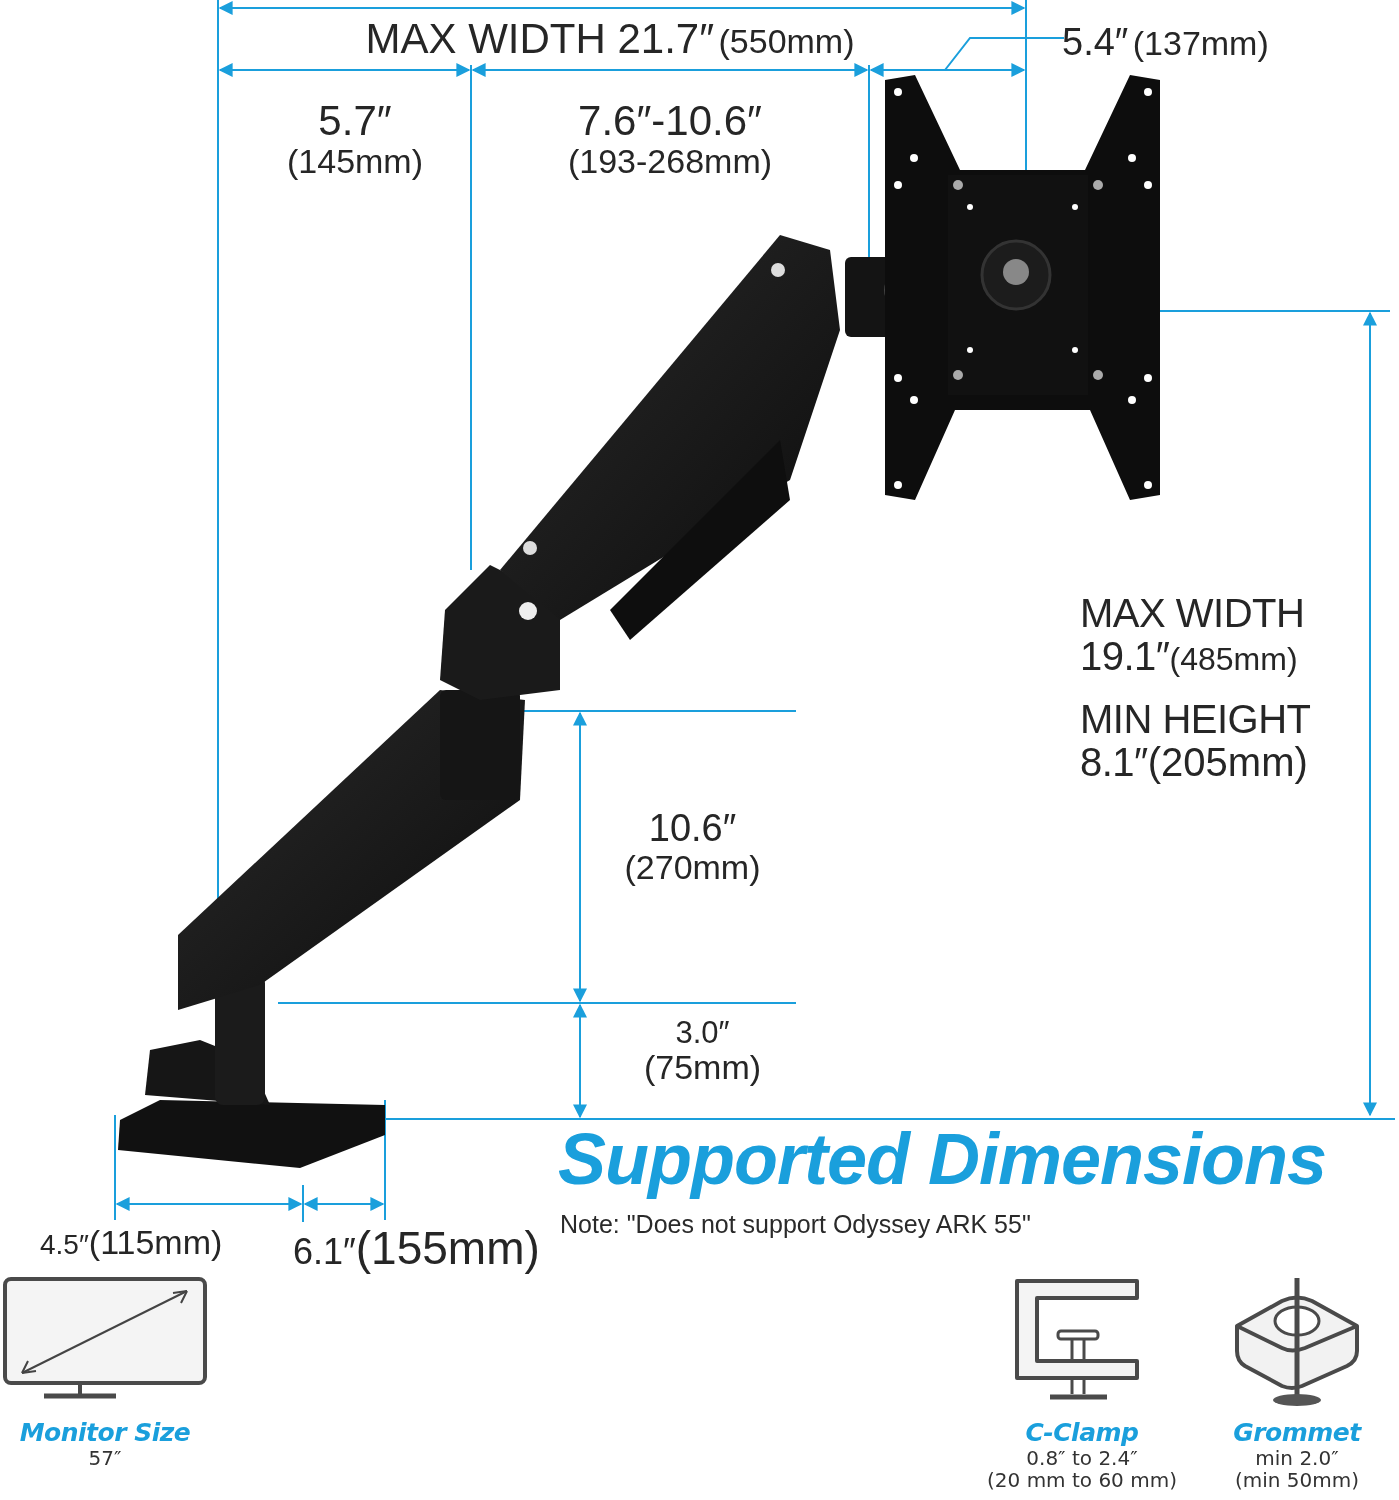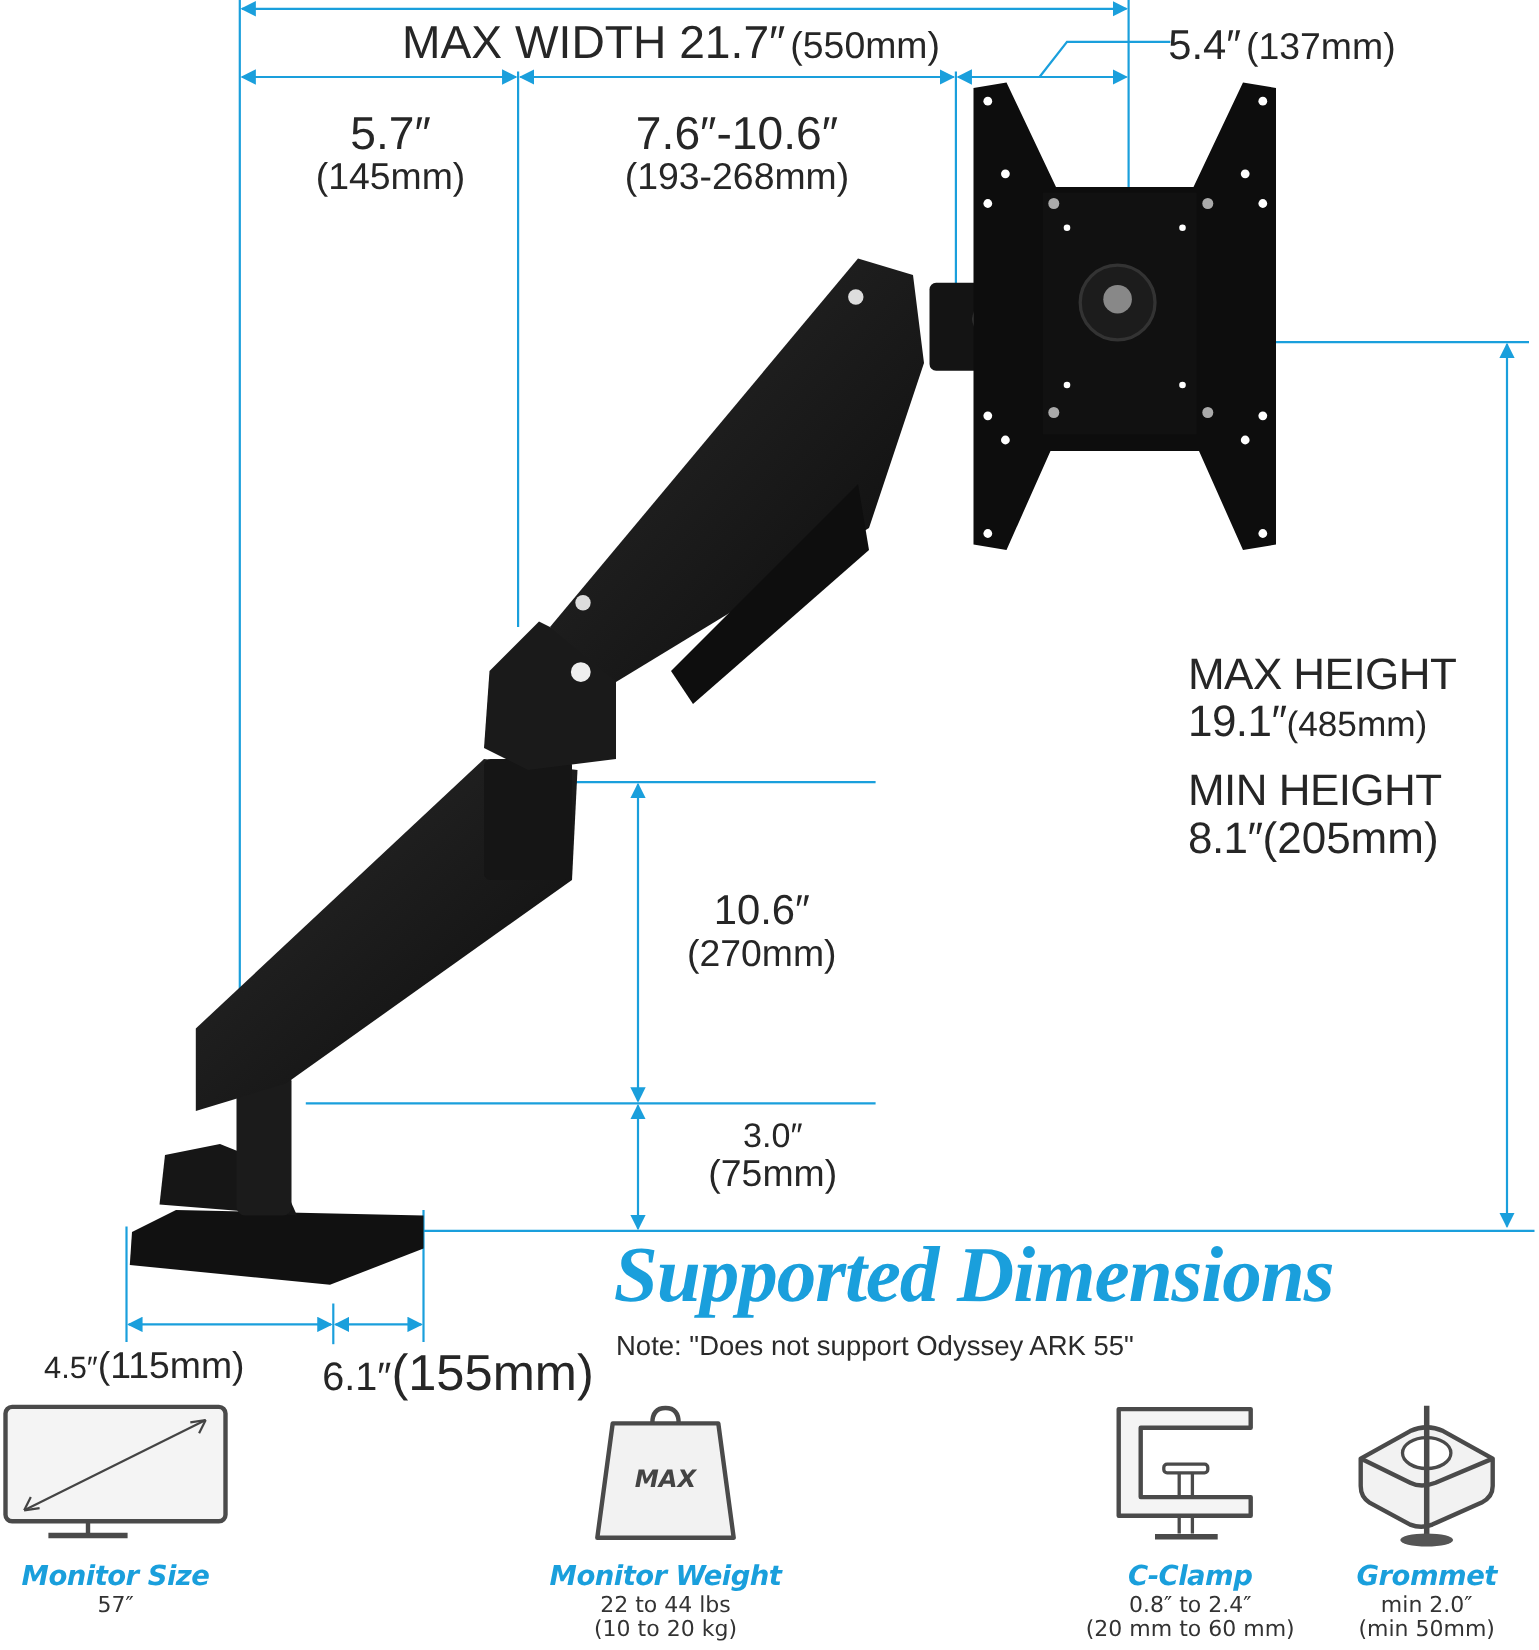--- a/index.html
+++ b/index.html
@@ -6,21 +6,21 @@
   body { width: 1399px; height: 1500px; position: relative; overflow: hidden;
          font-family: "Liberation Sans", "DejaVu Sans", sans-serif; color: #222; }
   #diagram { position: absolute; left: 0; top: 0; width: 1399px; height: 1124px; }
   .dim-label { position: absolute; color: #262626; text-align: center; line-height: 1.08;
                font-family: "Liberation Sans", sans-serif; }
   .dim-label .main { font-size: 42px; }
   .dim-label .sub { font-size: 34px; }
   .big { font-size: 40px; letter-spacing: -0.5px; }
   #title { position: absolute; left: 558px; top: 1118px; font-size: 72px; font-weight: bold;
            font-style: italic; color: #1a9fdc; letter-spacing: -1px; white-space: nowrap;
-           font-family: Liberation Serif, serif; text-align: right; }
+           font-family: Liberation Sans, sans-serif; text-align: right; }
   #note { position: absolute; left: 560px; top: 1210px; font-size: 25px; color: #2a2a2a;
           font-family: "Liberation Sans", sans-serif; white-space: nowrap; }
   .feature { position: absolute; top: 1276px; width: 230px; text-align: center; }
   .feature svg { display: block; margin: 0 auto; }
   .feature .f-title { margin-top: 14px; font-size: 25px; font-weight: bold; font-style: italic;
                       color: #1a9fdc; font-family: "DejaVu Sans", sans-serif; letter-spacing: -0.5px; }
   .feature .f-line { font-size: 20px; color: #333; line-height: 1.1;
                      font-family: "DejaVu Sans", sans-serif; }
 </style>
 </head>
@@ -132,21 +132,21 @@
   <div class="dim-label" style="left:240px;top:98px;width:230px;">
     <div class="main">5.7″</div>
     <div class="sub">(145mm)</div>
   </div>
   <div class="dim-label" style="left:500px;top:98px;width:340px;">
     <div class="main">7.6″-10.6″</div>
     <div class="sub">(193-268mm)</div>
   </div>
 
   <div class="dim-label" style="left:1080px;top:592px;text-align:left;">
-    <div class="big">MAX HEIGHT</div>
+    <div class="big">MAX WIDTH</div>
     <div><span class="big">19.1″</span><span style="font-size:32px">(485mm)</span></div>
   </div>
   <div class="dim-label" style="left:1080px;top:698px;text-align:left;">
     <div class="big">MIN HEIGHT</div>
     <div><span class="big">8.1″</span><span style="font-size:40px">(205mm)</span></div>
   </div>
 
   <div class="dim-label" style="left:600px;top:808px;width:185px;">
     <div class="main" style="font-size:38px">10.6″</div>
     <div class="sub">(270mm)</div>
@@ -172,30 +172,20 @@
       <line x1="20" y1="97" x2="185" y2="15" stroke="#444" stroke-width="2"></line>
       <path d="M20,97 l14,-2 M20,97 l6,-12 M185,15 l-14,2 M185,15 l-6,12" stroke="#444" stroke-width="2" fill="none"></path>
       <line x1="78" y1="107" x2="78" y2="118" stroke="#4a4a4a" stroke-width="4"></line>
       <line x1="42" y1="120" x2="114" y2="120" stroke="#4a4a4a" stroke-width="5"></line>
     </svg>
     <div class="f-title">Monitor Size</div>
     <div class="f-line">57″</div>
   </div>
 
 
-  <div class="feature" style="left:490px;">
-    <svg width="140" height="128" viewBox="0 0 140 128">
-      <path d="M58,18 q0,-14 12,-14 q12,0 12,14" fill="none" stroke="#4a4a4a" stroke-width="4"></path>
-      <path d="M22,18 L118,18 L132,122 L8,122 Z" fill="#f2f2f2" stroke="#4a4a4a" stroke-width="4" stroke-linejoin="round"></path>
-      <text x="70" y="76" text-anchor="middle" font-family="DejaVu Sans, sans-serif" font-size="22" font-style="italic" font-weight="bold" fill="#444">MAX</text>
-    </svg>
-    <div class="f-title">Monitor Weight</div>
-    <div class="f-line">22 to 44 lbs</div>
-    <div class="f-line">(10 to 20 kg)</div>
-  </div>
 
 
   <div class="feature" style="left:967px;">
     <svg width="140" height="128" viewBox="0 0 140 128">
       <path d="M5,5 H125 V22 H25 V85 H125 V102 H5 Z" fill="#f4f4f4" stroke="#4a4a4a" stroke-width="4" stroke-linejoin="round"></path>
       <rect x="46" y="55" width="40" height="8" rx="3" fill="#fff" stroke="#4a4a4a" stroke-width="3"></rect>
       <line x1="60" y1="63" x2="60" y2="85" stroke="#4a4a4a" stroke-width="3"></line>
       <line x1="72" y1="63" x2="72" y2="85" stroke="#4a4a4a" stroke-width="3"></line>
       <line x1="60" y1="102" x2="60" y2="118" stroke="#4a4a4a" stroke-width="3"></line>
       <line x1="72" y1="102" x2="72" y2="118" stroke="#4a4a4a" stroke-width="3"></line>

